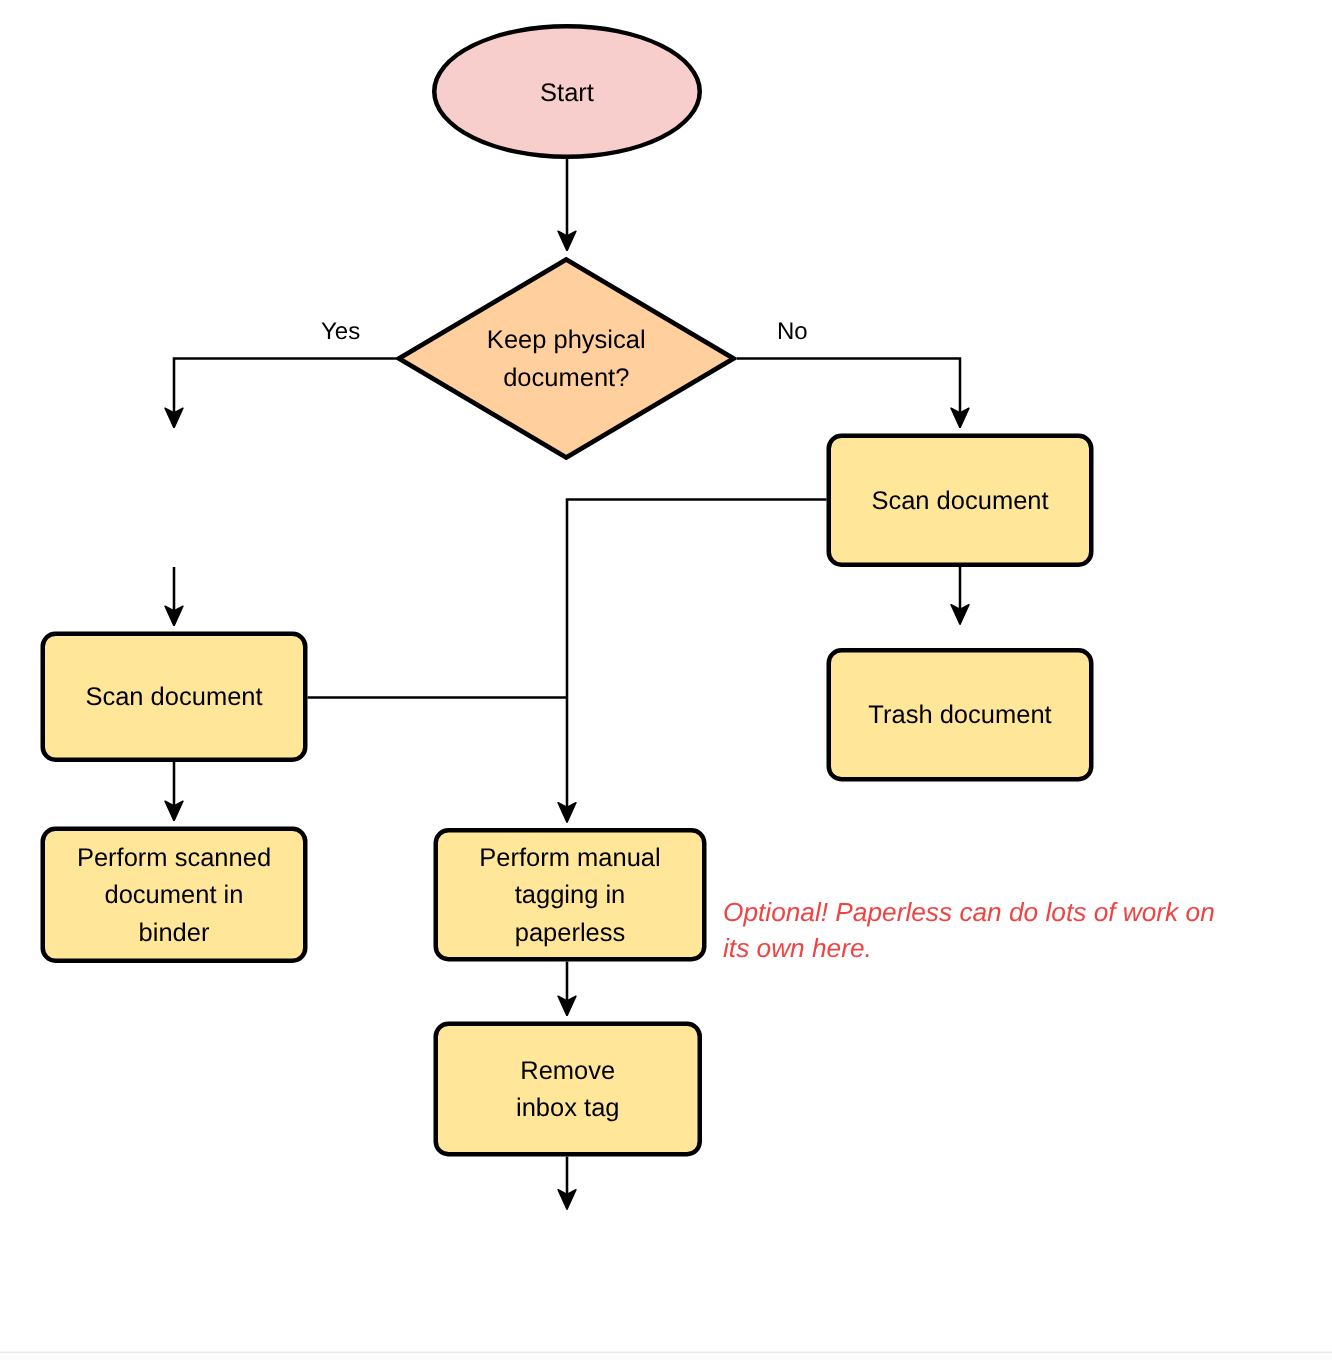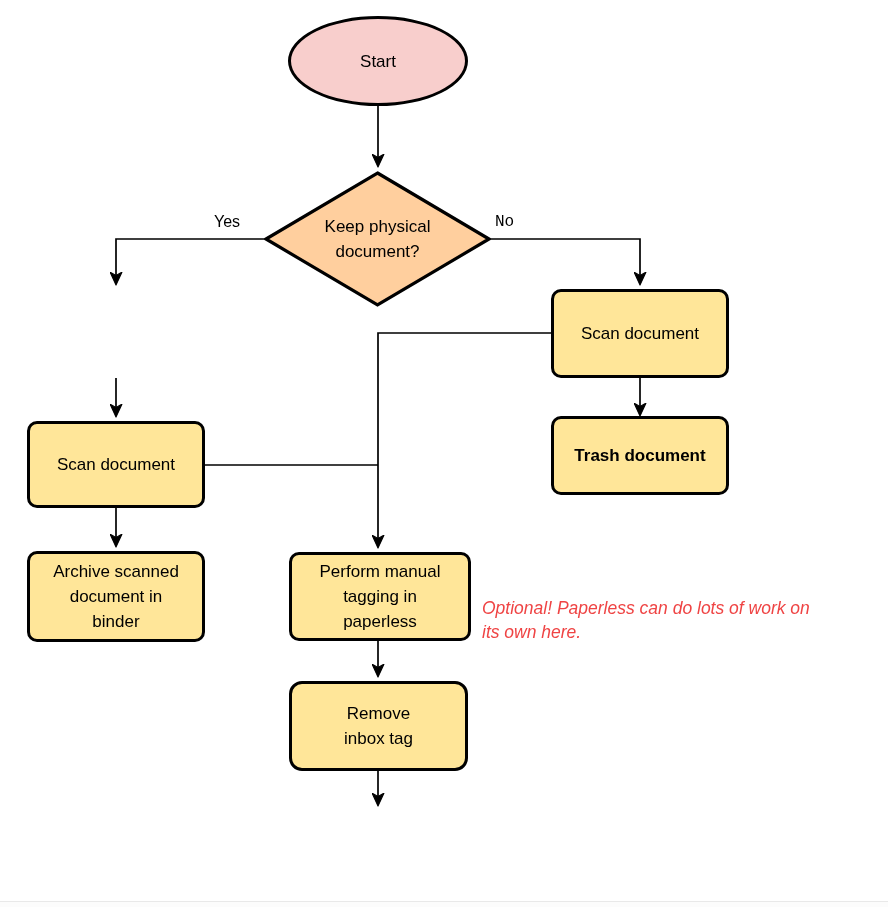--- a/index.html
+++ b/index.html
@@ -128,48 +128,48 @@
     <span class="dlabel">Keep physical
 document?</span>
   </div>
 
 
   <div class="node process" style="left:27px; top:421px; width:178px; height:87px;">
     <span>Scan document</span>
   </div>
 
   <div class="node process" style="left:27px; top:551px; width:178px; height:91px;">
-    <span>Archive scanned
+    <span>Perform scanned
 document in
 binder</span>
   </div>
 
   <div class="node process" style="left:551px; top:289px; width:178px; height:89px;">
     <span>Scan document</span>
   </div>
 
-  <div class="node process" style="left:551px; top:416px; width:178px; height:79px;font-weight:bold;">
+  <div class="node process" style="left:551px; top:432px; width:178px; height:89px;">
     <span>Trash document</span>
   </div>
 
   <div class="node process" style="left:289px; top:552px; width:182px; height:89px;">
     <span>Perform manual
 tagging in
 paperless</span>
   </div>
 
-  <div class="node process" style="left:289px; top:681px; width:179px; height:90px;border-radius:13px;">
+  <div class="node process" style="left:289px; top:681px; width:179px; height:90px;">
     <span>Remove
 inbox tag</span>
   </div>
 
 
   <div class="edge-label" style="left:212px; top:213px;">Yes</div>
 
-  <div class="edge-label" style="left:493px; top:213px;font-family:Liberation Mono, monospace;">No</div>
+  <div class="edge-label" style="left:516px; top:213px;">No</div>
 
   <div class="annotation">Optional! Paperless can do lots of work on
 its own here.</div>
 
   <div class="bottom-rule"></div>
   <div class="below-rule"></div>
 
 </div>
 
 </body></html>

